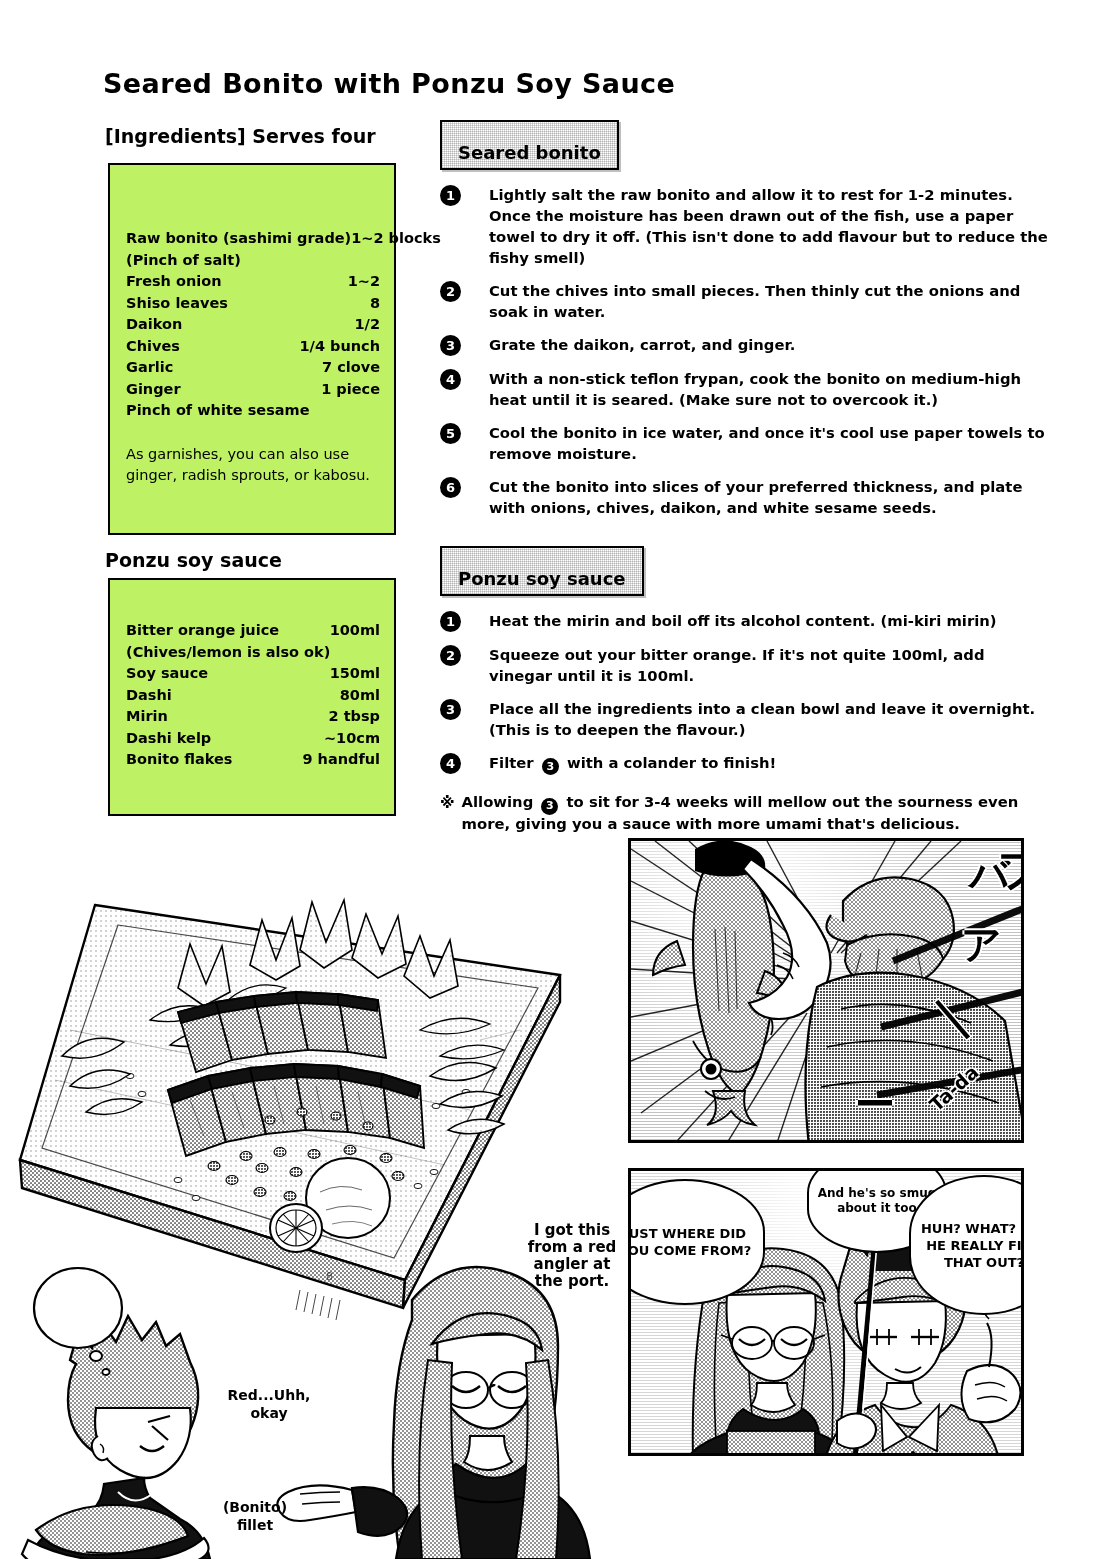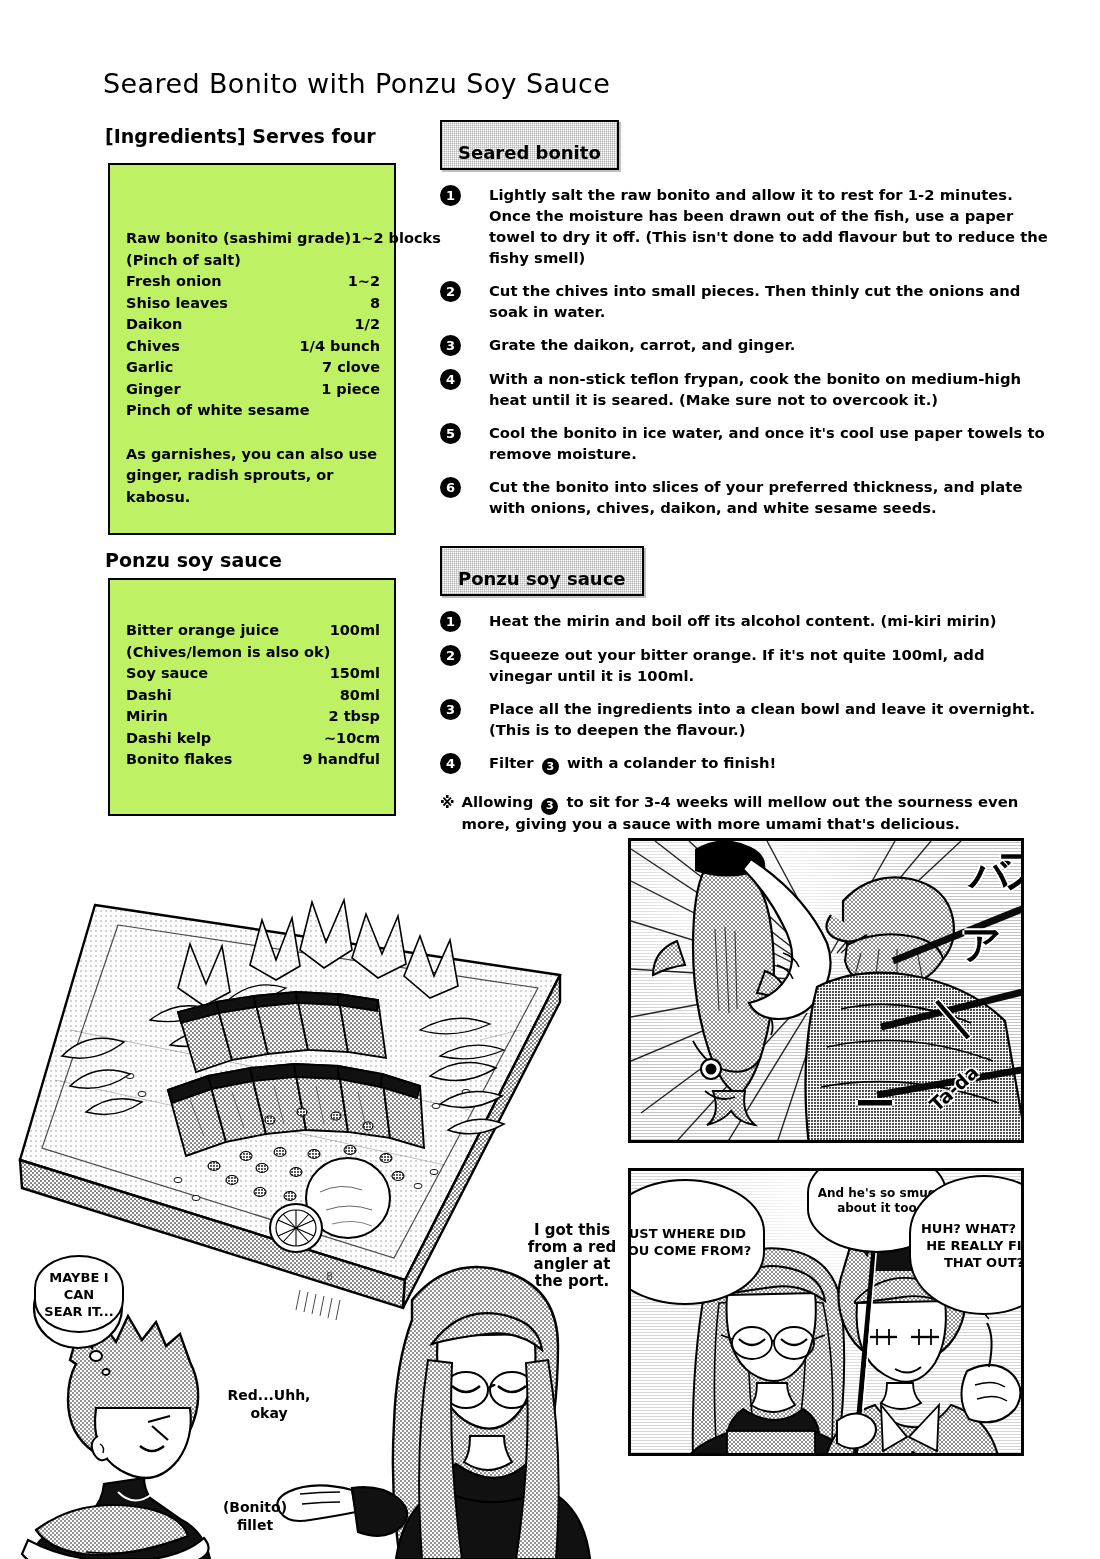--- a/index.html
+++ b/index.html
@@ -9,41 +9,41 @@
     background:#ffffff;
     font-family:"DejaVu Sans", sans-serif;
     color:#000;
     overflow:hidden;
     position:relative;
   }
   .page { position:absolute; inset:0; }
 
   #title {
     position:absolute; left:103px; top:68px;
-    font-size:27px; font-weight:normal; letter-spacing:0.4px;
+    font-size:27px; font-weight:bold; letter-spacing:0.4px;
     font-family:"DejaVu Sans", sans-serif;
   }
 
   #ing-heading { position:absolute; left:105px; top:125px; font-size:19px; font-weight:bold; }
   #ponzu-heading { position:absolute; left:105px; top:549px; font-size:19px; font-weight:bold; }
 
   .panel-box {
     position:absolute; border:2px solid #000; background:#bef264;
   }
   #ing-box  { left:108px; top:163px; width:288px; height:372px; }
   #ponzu-box{ left:108px; top:578px; width:288px; height:238px; }
 
   .ing-list { position:absolute; left:16px; right:14px; font-size:14.5px; font-weight:bold; line-height:21.5px; }
   #ing-list { top:63px; }
   #ponzu-list { top:40px; }
 
   .ing-row { display:flex; justify-content:space-between; white-space:nowrap; }
   .ing-row .nm { }
   .ing-row .qty { text-align:right; }
-  .ing-note { margin-top:22px; font-size:14.5px; font-weight:bold; line-height:21.5px; }
+  .ing-note { margin-top:22px; font-size:14.5px; font-weight:normal; line-height:21.5px; }
 
   
   #right-col { position:absolute; left:440px; top:120px; width:610px; }
 
   .sec-header {
     display:inline-block;
     border:2px solid #000;
     background:
       repeating-linear-gradient(0deg,#d8d8d8 0 1px,#ffffff 1px 2px),
       repeating-linear-gradient(90deg,#d8d8d8 0 1px,#ffffff 1px 2px);
@@ -495,21 +495,20 @@
       </g>
 
       <g>
         <path d="M36 290 q40 -30 96 -24 q48 6 56 30 q-58 22 -104 18 q-34 -4 -48 -24 Z" fill="url(#hairTone)" stroke="#000" stroke-width="2.2"></path>
         <path d="M28 300 q48 26 116 20 q40 -4 60 -22 q10 12 -2 20 q-40 22 -110 20 q-52 -2 -70 -24 Z" fill="#fff" stroke="#000" stroke-width="2.2"></path>
         <path d="M86 312 q40 4 74 -6" stroke="#000" stroke-width="1.4" fill="none"></path>
       </g>
     </svg>
   </div>
 
-  <div class="balloon" style="left:34px; top:1255px; width:90px; height:78px;">MAYBE I CAN SEAR IT...</div>
 
   <div class="freetext" style="left:214px; top:1386px; width:110px; text-align:center;">Red...Uhh, okay</div>
 
   <div class="freetext" style="left:205px; top:1498px; width:100px; text-align:center;">(Bonito) fillet</div>
 
   <div class="freetext" style="left:524px; top:1222px; width:96px; text-align:center; font-size:15px; line-height:17px;">I got this from a red angler at the port.</div>
 
   <div class="mpanel" id="panel-fish">
     <div class="sky"></div>
     <svg width="396" height="305" viewBox="0 0 396 305" style="position:absolute;left:0;top:0;" aria-hidden="true">

